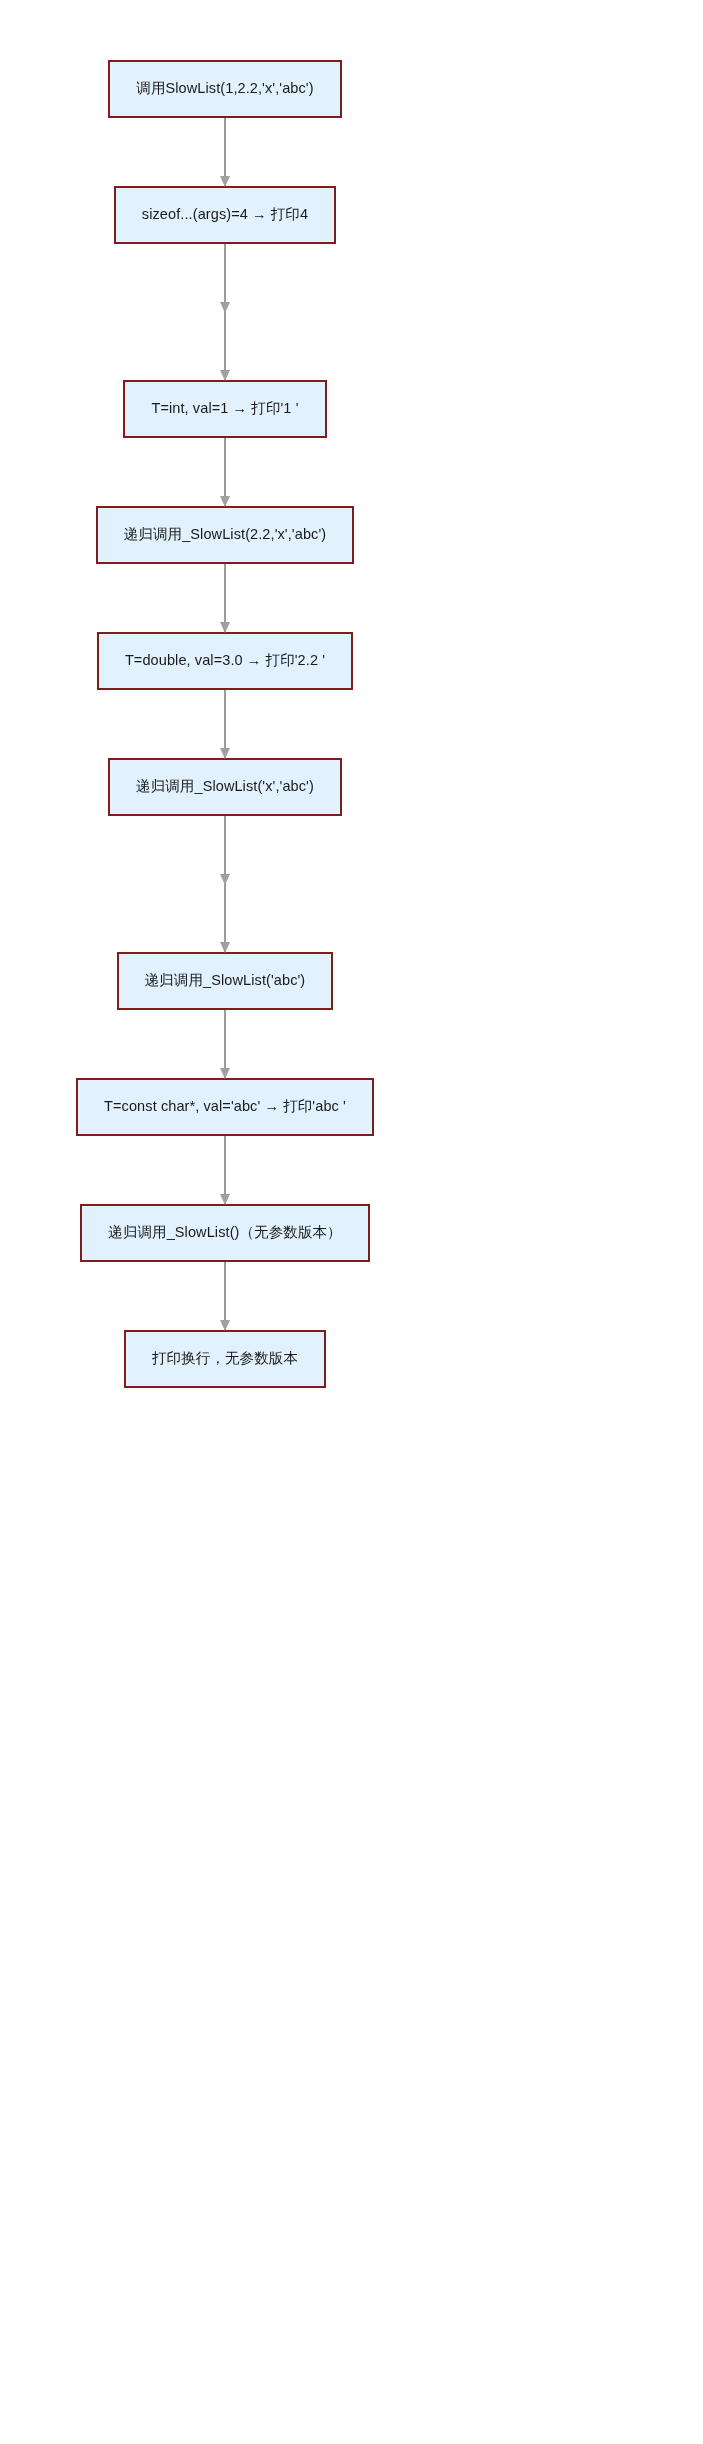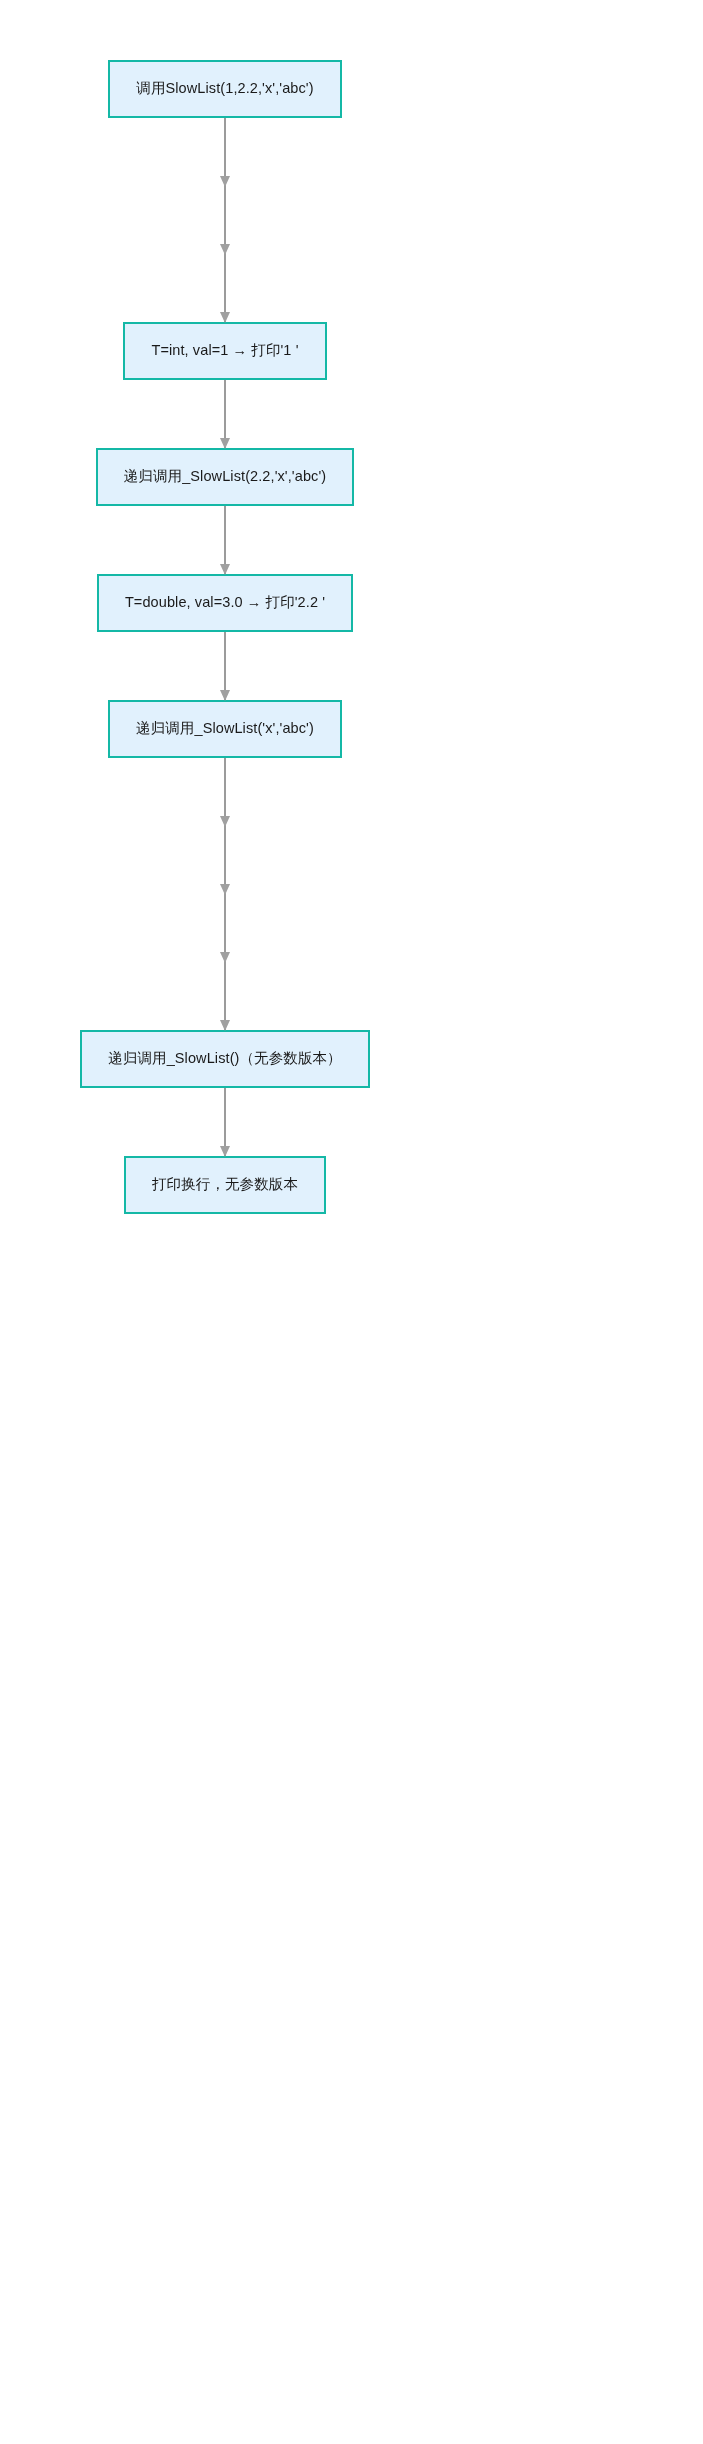--- a/index.html
+++ b/index.html
@@ -28,21 +28,21 @@
     top: 60px;
     width: 450px;
     display: flex;
     flex-direction: column;
     align-items: center;
   }
 
   
   .node {
     background: #e1f1fd;
-    border: 2px solid #14b8a6;
+    border: 2px solid #7f1d1d;
     box-sizing: border-box;
     min-height: 58px;
     display: flex;
     align-items: center;
     justify-content: center;
     padding: 6px 26px;
     text-align: center;
   }
 
   .node-label {
@@ -88,20 +88,23 @@
   <div class="chain" style="left: 0px; width: 450px;">
 
     <div class="node">
       <span class="node-label">调用SlowList(1,2.2,'x','abc')</span>
     </div>
     <div class="connector">
       <span class="line"></span>
       <span class="head"></span>
     </div>
 
+    <div class="node">
+      <span class="node-label">sizeof...(args)=4 → 打印4</span>
+    </div>
     <div class="connector">
       <span class="line"></span>
       <span class="head"></span>
     </div>
 
     <div class="connector">
       <span class="line"></span>
       <span class="head"></span>
     </div>
 
@@ -135,25 +138,31 @@
     <div class="connector">
       <span class="line"></span>
       <span class="head"></span>
     </div>
 
     <div class="connector">
       <span class="line"></span>
       <span class="head"></span>
     </div>
 
+    <div class="node">
+      <span class="node-label">递归调用_SlowList('abc')</span>
+    </div>
     <div class="connector">
       <span class="line"></span>
       <span class="head"></span>
     </div>
 
+    <div class="node">
+      <span class="node-label">T=const char*, val='abc' → 打印'abc '</span>
+    </div>
     <div class="connector">
       <span class="line"></span>
       <span class="head"></span>
     </div>
 
     <div class="node">
       <span class="node-label">递归调用_SlowList()（无参数版本）</span>
     </div>
     <div class="connector">
       <span class="line"></span>

